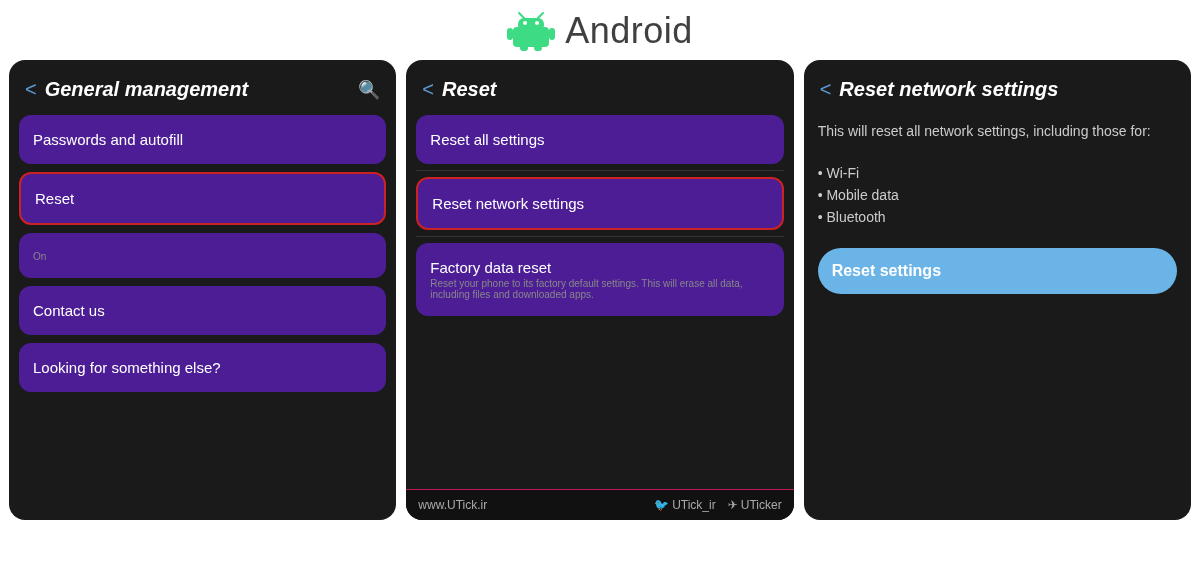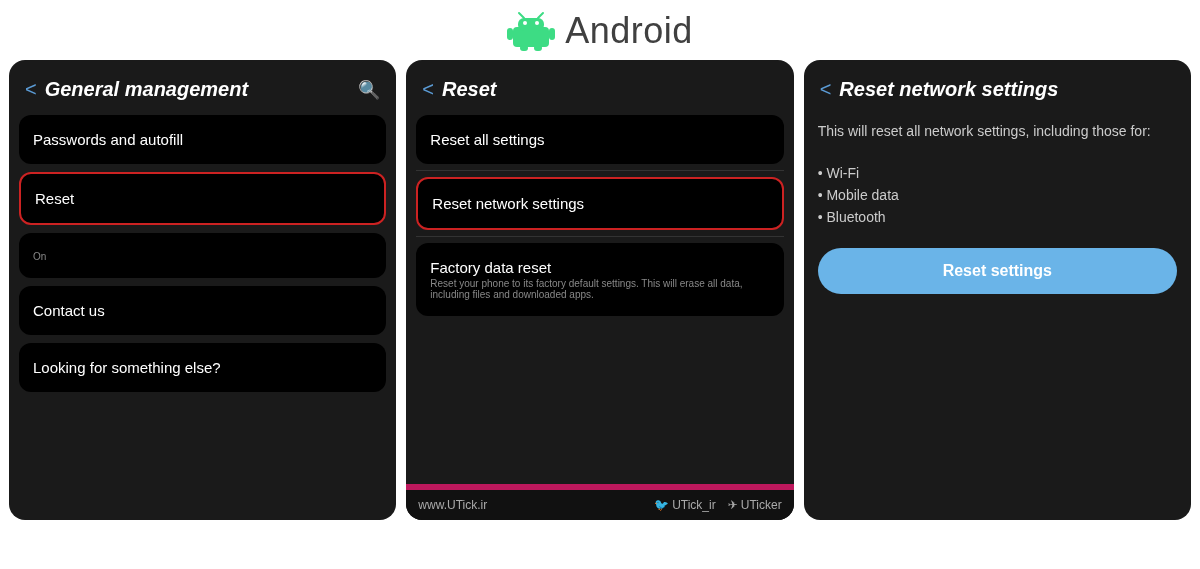--- a/index.html
+++ b/index.html
@@ -69,21 +69,21 @@
       flex: 1;
       font-style: italic;
     }
     .search-icon {
       color: #aaa;
       font-size: 18px;
     }
 
     
     .menu-item {
-      background: #000000;
+      background: #4c1d95;
       border-radius: 12px;
       margin: 4px 10px;
       padding: 16px 14px;
       cursor: pointer;
     }
     .menu-item-title {
       font-size: 15px;
       color: #fff;
       font-weight: 400;
     }
@@ -133,33 +133,33 @@
     .reset-btn {
       display: block;
       width: 100%;
       background: #6ab4e8;
       color: #fff;
       border: none;
       border-radius: 30px;
       padding: 14px;
       font-size: 16px;
       font-weight: 600;
-      text-align: center;
+      text-align: left;
       cursor: pointer;
       margin-top: 0;
     }
 
     
     .panel-footer {
       background: #111;
       padding: 8px 12px;
       display: flex;
       align-items: center;
       justify-content: space-between;
-      border-top: 6px solid #be185d;
+      border-top: 1px solid #be185d;
     }
     .footer-site {
       font-size: 12px;
       color: #aaa;
     }
     .footer-social {
       display: flex;
       align-items: center;
       gap: 12px;
     }

